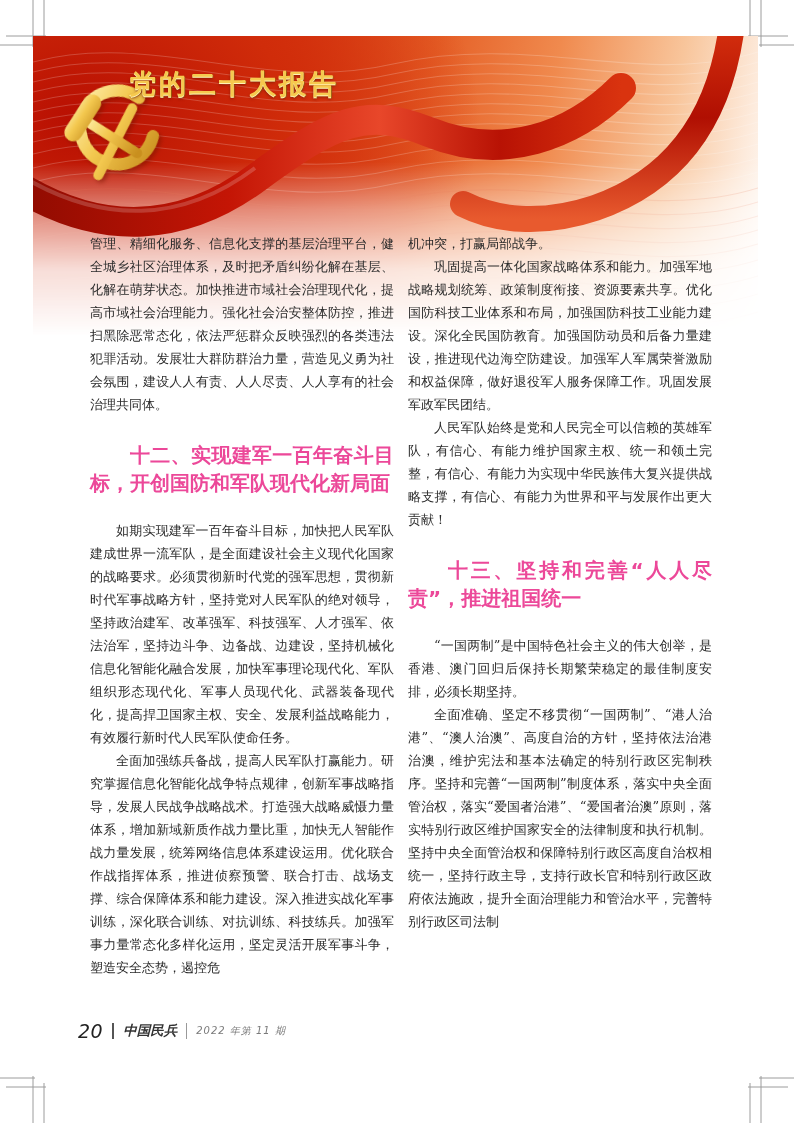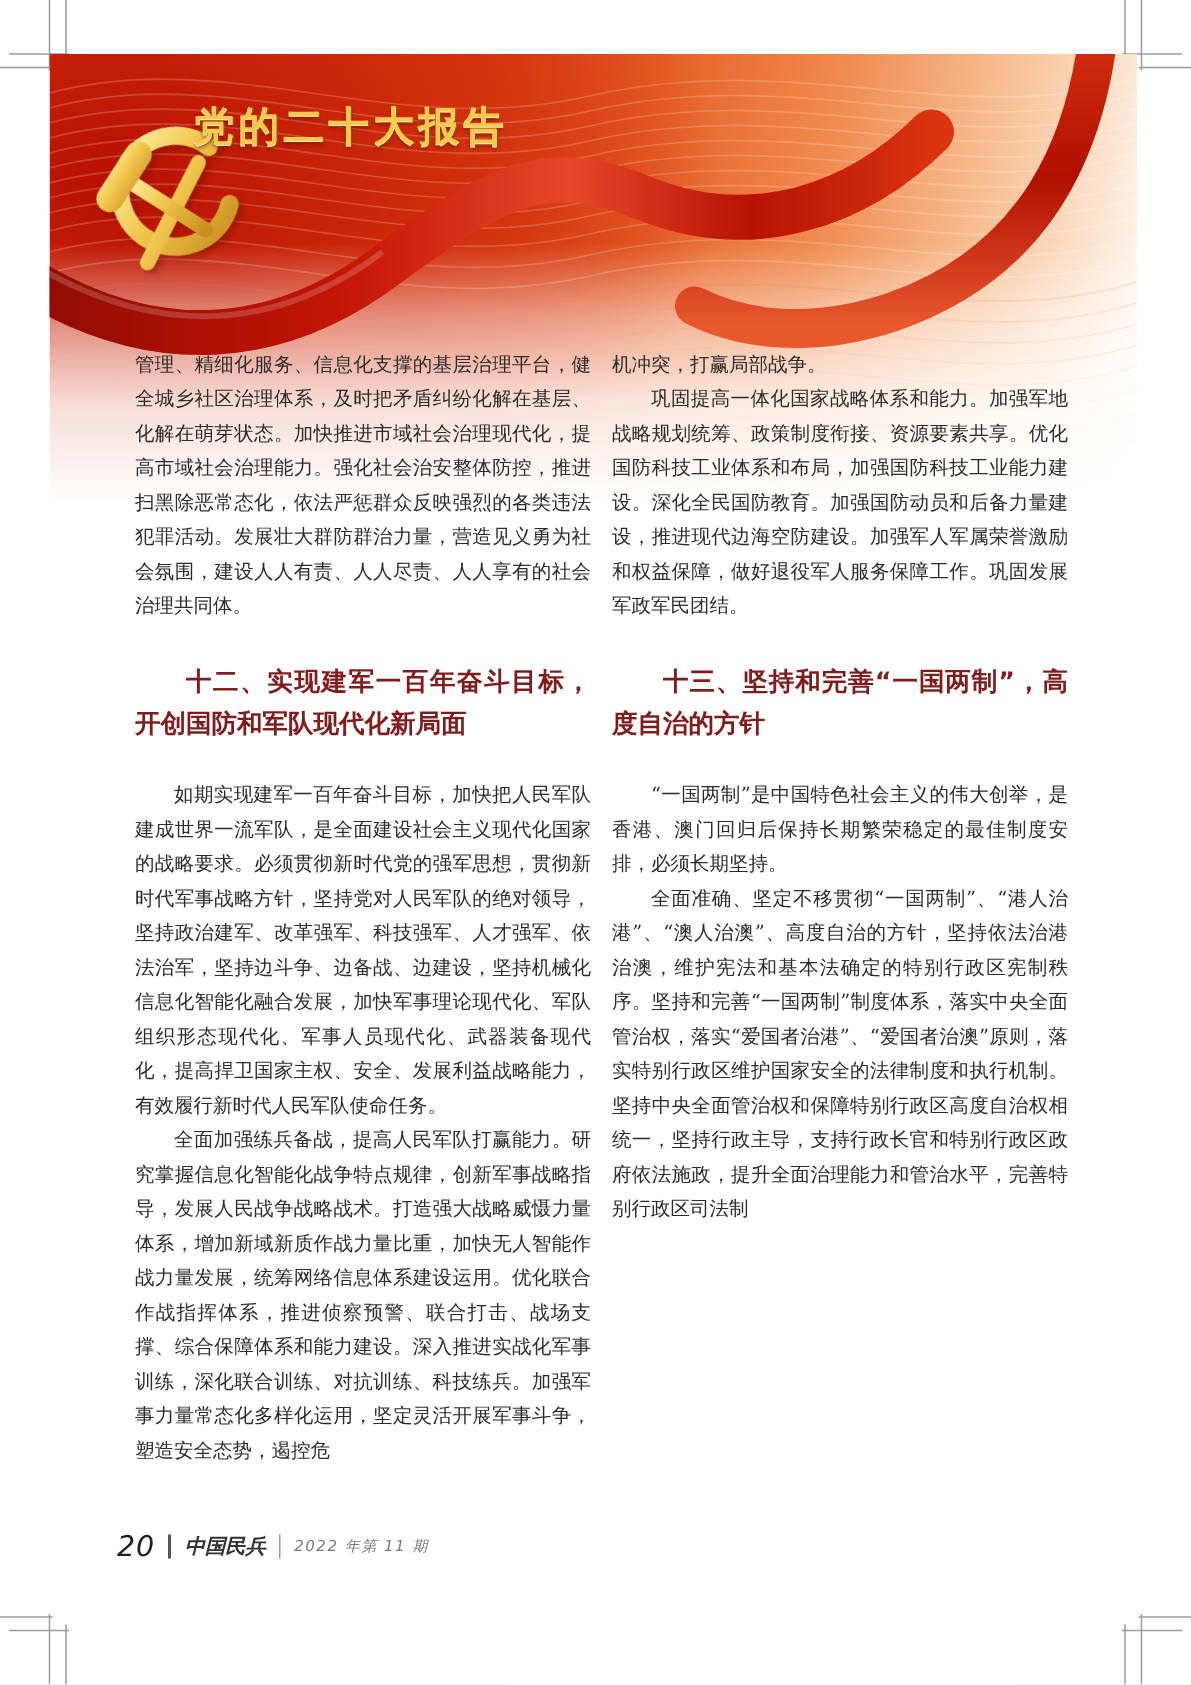--- a/index.html
+++ b/index.html
@@ -42,21 +42,21 @@
   
   .columns {
     position:absolute; left:90px; top:200px; width:622px;
     display:flex; column-gap:14px;margin-top:32px;
   }
   .col { width:304px; font-size:13px; line-height:23px; text-align:justify; color:#2b2b2b; }
   .col p { margin:0; text-indent:2em; }
   .col p.cont { text-indent:0; }
   .col h2 {
     font-family:"DejaVu Sans","Liberation Sans",sans-serif;
-    font-size:17px; line-height:28px; font-weight:bold; color:#7f1d1d;
+    font-size:20px; line-height:28px; font-weight:bold; color:#ec4899;
     text-indent:2em; text-align:justify; margin:25px 0 22px 0;
   }
   
   .footer {
     position:absolute; left:78px; top:1020px;
     display:flex; align-items:center;
     font-family:"DejaVu Sans","Liberation Sans",sans-serif; color:#222;font-style:italic;
   }
   .footer .pageno { font-size:19px; letter-spacing:0.5px; }
   .footer .sep { width:2px; height:16px; background:#555; margin:0 9px; }
@@ -161,21 +161,22 @@
   <div class="columns">
     <div class="col">
       <p class="cont">管理、精细化服务、信息化支撑的基层治理平台，健全城乡社区治理体系，及时把矛盾纠纷化解在基层、化解在萌芽状态。加快推进市域社会治理现代化，提高市域社会治理能力。强化社会治安整体防控，推进扫黑除恶常态化，依法严惩群众反映强烈的各类违法犯罪活动。发展壮大群防群治力量，营造见义勇为社会氛围，建设人人有责、人人尽责、人人享有的社会治理共同体。</p>
       <h2>十二、实现建军一百年奋斗目标，开创国防和军队现代化新局面</h2>
       <p>如期实现建军一百年奋斗目标，加快把人民军队建成世界一流军队，是全面建设社会主义现代化国家的战略要求。必须贯彻新时代党的强军思想，贯彻新时代军事战略方针，坚持党对人民军队的绝对领导，坚持政治建军、改革强军、科技强军、人才强军、依法治军，坚持边斗争、边备战、边建设，坚持机械化信息化智能化融合发展，加快军事理论现代化、军队组织形态现代化、军事人员现代化、武器装备现代化，提高捍卫国家主权、安全、发展利益战略能力，有效履行新时代人民军队使命任务。</p>
       <p>全面加强练兵备战，提高人民军队打赢能力。研究掌握信息化智能化战争特点规律，创新军事战略指导，发展人民战争战略战术。打造强大战略威慑力量体系，增加新域新质作战力量比重，加快无人智能作战力量发展，统筹网络信息体系建设运用。优化联合作战指挥体系，推进侦察预警、联合打击、战场支撑、综合保障体系和能力建设。深入推进实战化军事训练，深化联合训练、对抗训练、科技练兵。加强军事力量常态化多样化运用，坚定灵活开展军事斗争，塑造安全态势，遏控危</p>
     </div>
     <div class="col">
       <p class="cont">机冲突，打赢局部战争。</p>
       <p>巩固提高一体化国家战略体系和能力。加强军地战略规划统筹、政策制度衔接、资源要素共享。优化国防科技工业体系和布局，加强国防科技工业能力建设。深化全民国防教育。加强国防动员和后备力量建设，推进现代边海空防建设。加强军人军属荣誉激励和权益保障，做好退役军人服务保障工作。巩固发展军政军民团结。</p>
-      <h2>十三、坚持和完善“一国两制”，高度自治的方针</h2>
+      <p>人民军队始终是党和人民完全可以信赖的英雄军队，有信心、有能力维护国家主权、统一和领土完整，有信心、有能力为实现中华民族伟大复兴提供战略支撑，有信心、有能力为世界和平与发展作出更大贡献！</p>
+      <h2>十三、坚持和完善“人人尽责”，推进祖国统一</h2>
       <p>“一国两制”是中国特色社会主义的伟大创举，是香港、澳门回归后保持长期繁荣稳定的最佳制度安排，必须长期坚持。</p>
       <p>全面准确、坚定不移贯彻“一国两制”、“港人治港”、“澳人治澳”、高度自治的方针，坚持依法治港治澳，维护宪法和基本法确定的特别行政区宪制秩序。坚持和完善“一国两制”制度体系，落实中央全面管治权，落实“爱国者治港”、“爱国者治澳”原则，落实特别行政区维护国家安全的法律制度和执行机制。坚持中央全面管治权和保障特别行政区高度自治权相统一，坚持行政主导，支持行政长官和特别行政区政府依法施政，提升全面治理能力和管治水平，完善特别行政区司法制</p>
     </div>
   </div>
 
   <div class="footer">
     <span class="pageno">20</span>
     <span class="sep"></span>
     <span class="mag">中国民兵</span>
     <span class="sep thin"></span>

